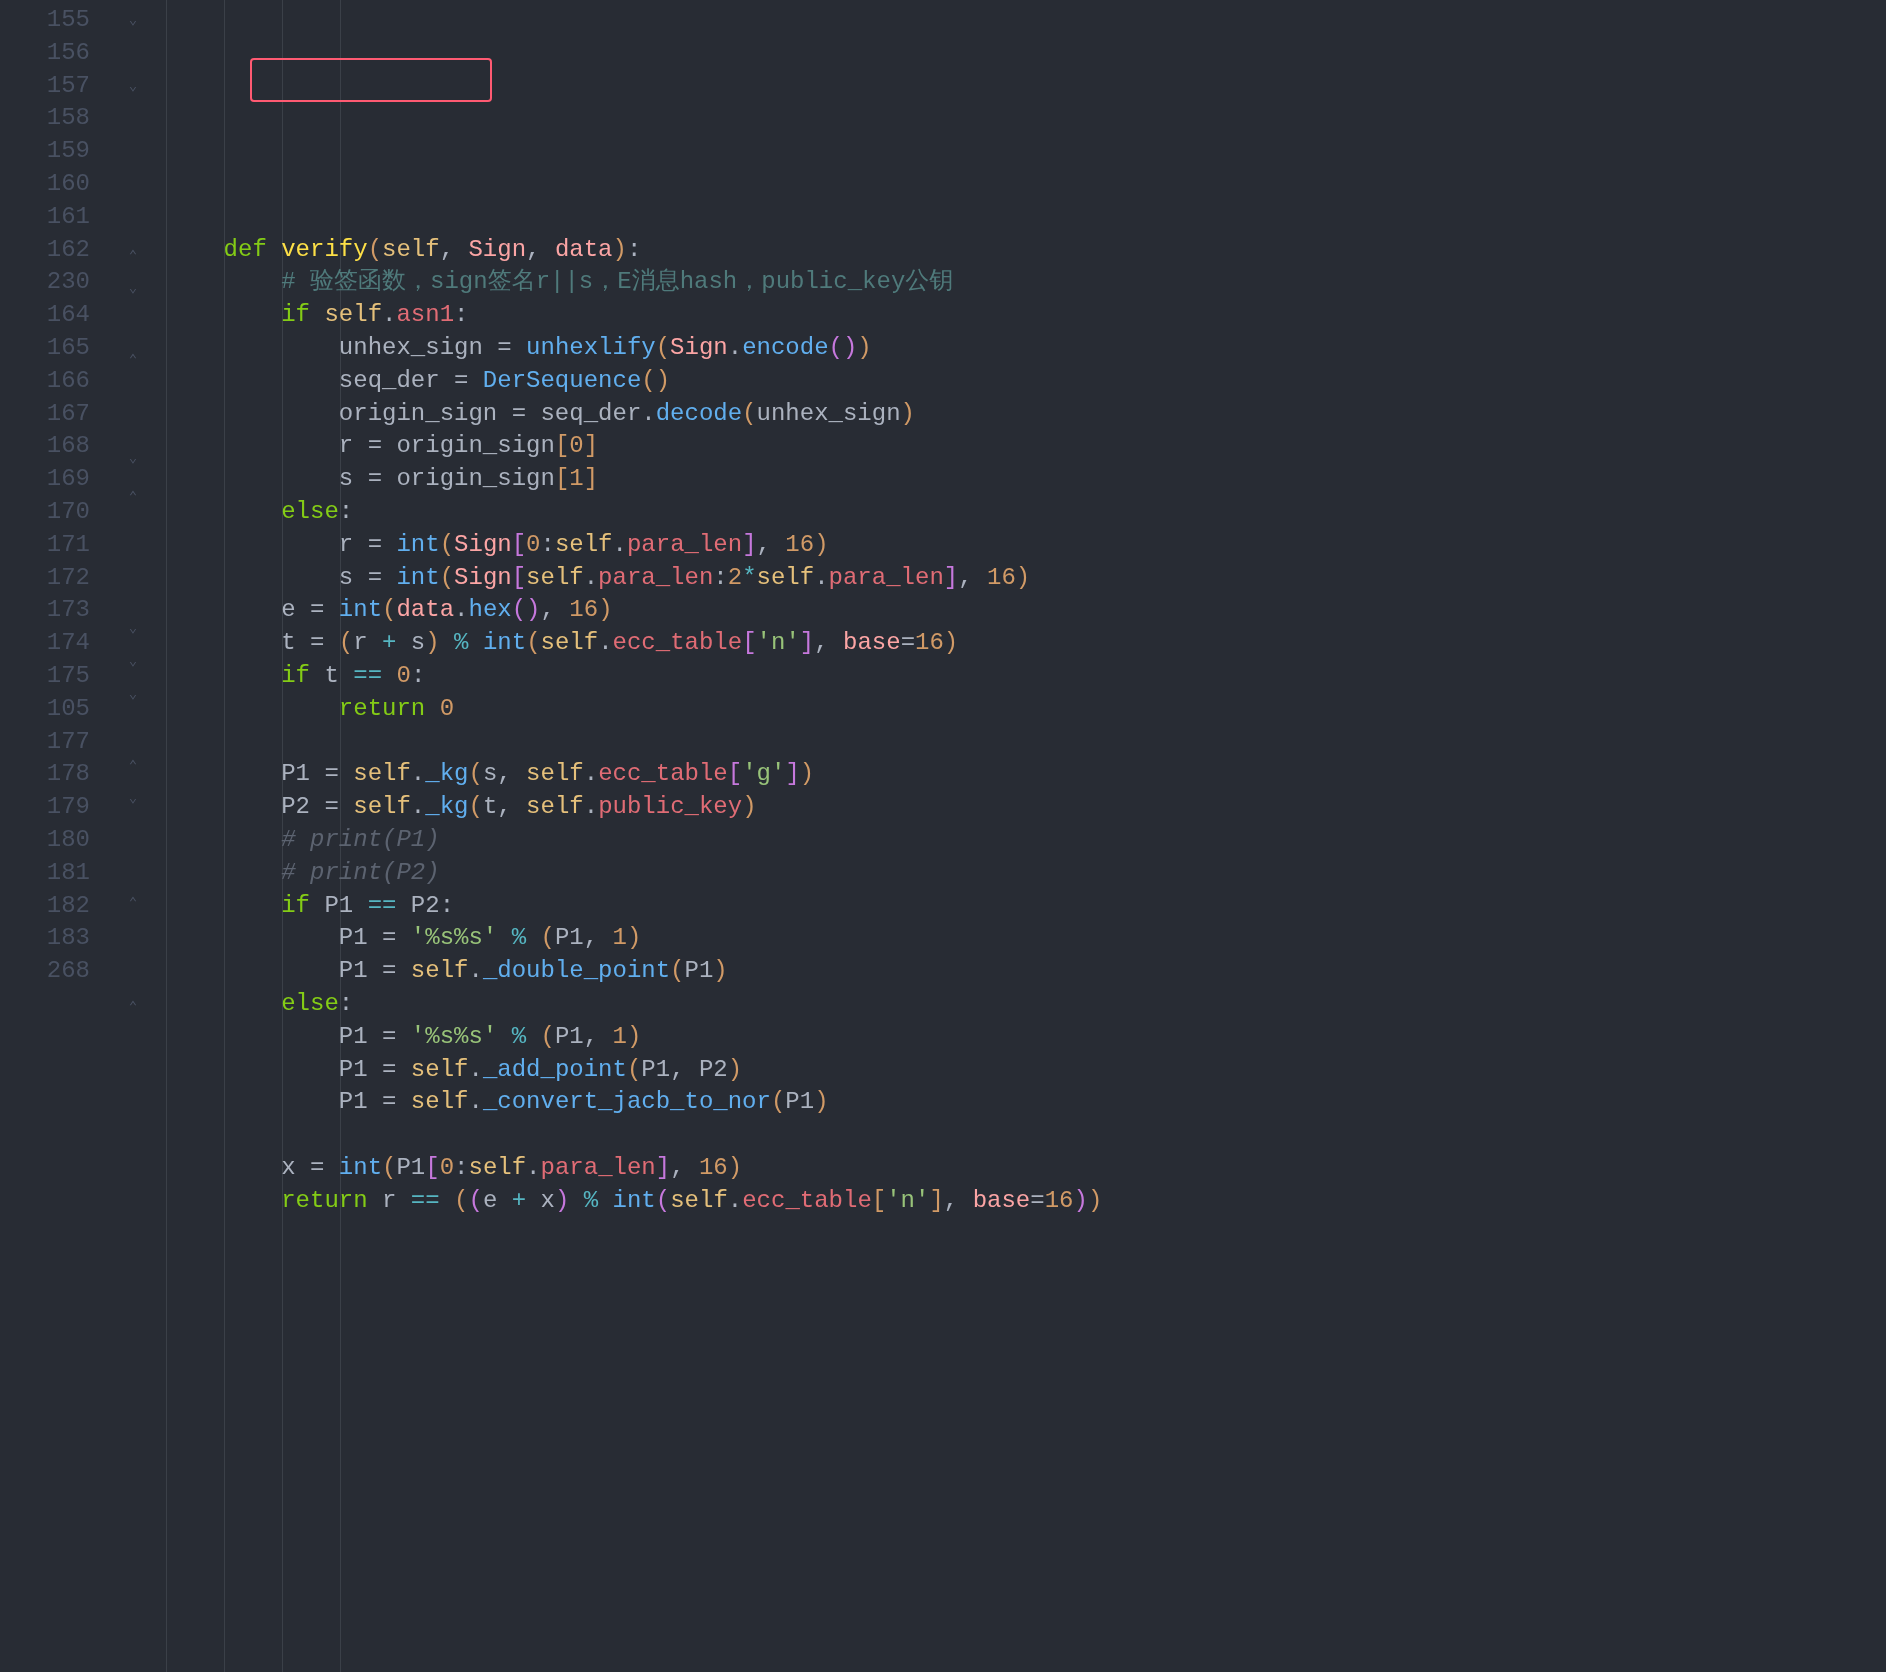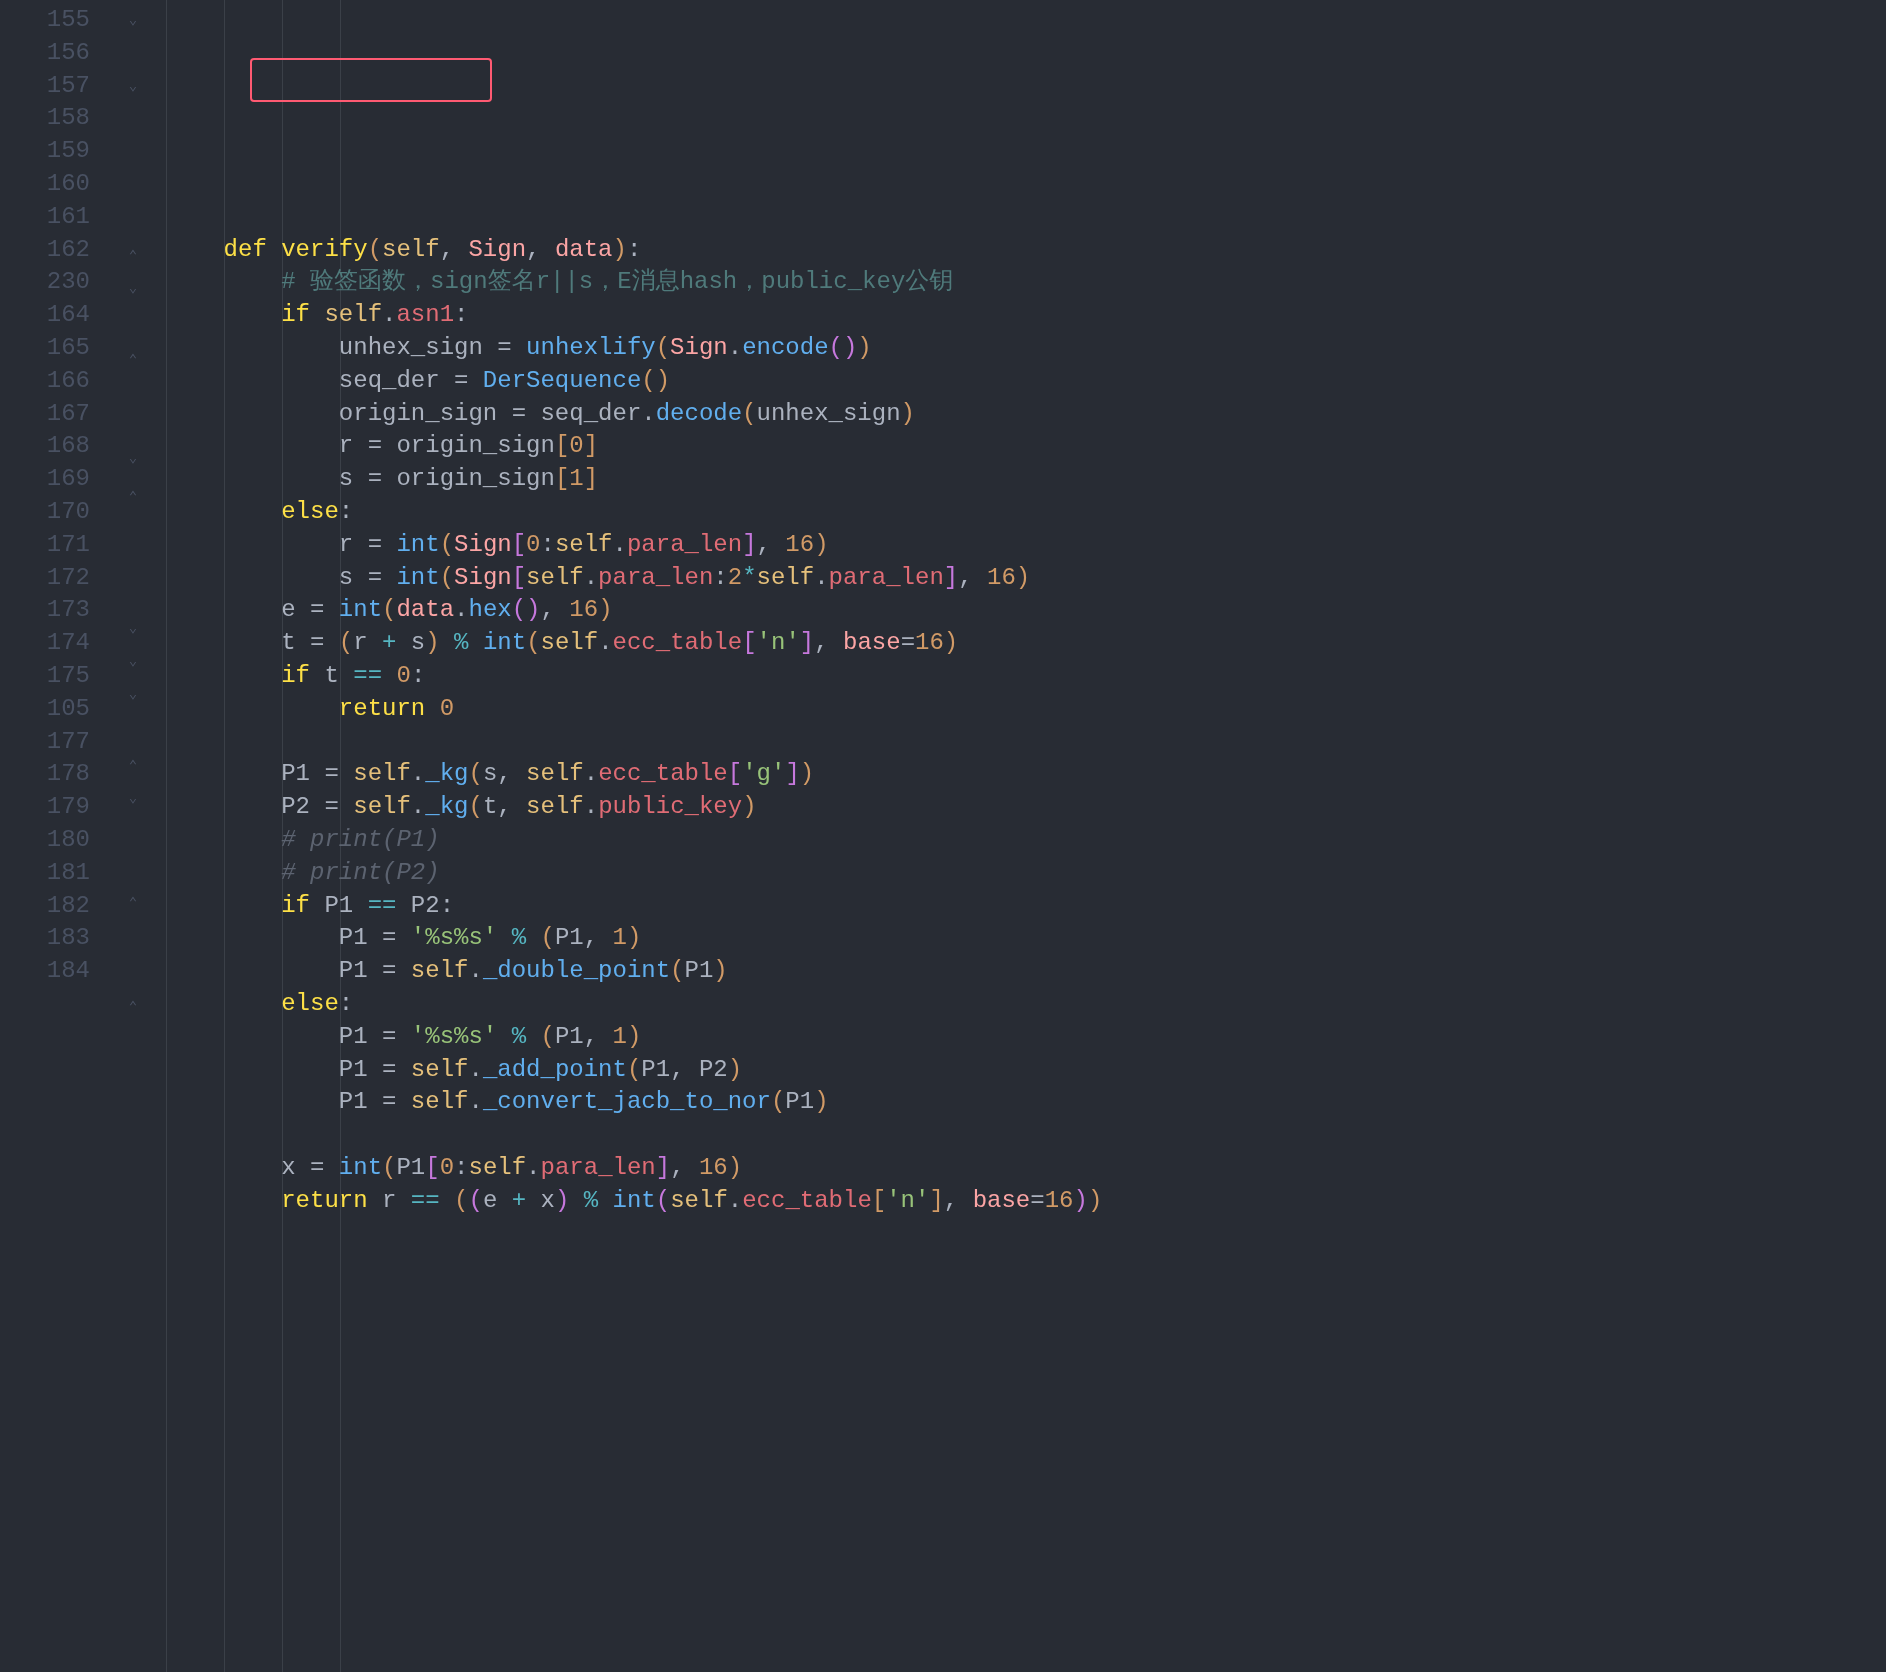--- a/index.html
+++ b/index.html
@@ -67,21 +67,21 @@
   .g2 { left: 58px; }
   .g3 { left: 116px; }
   .g4 { left: 174px; }
   .highlight-box {
     position: absolute;
     border: 2px solid #ff5a72;
     border-radius: 4px;
     pointer-events: none;
   }
   
-  .kw   { color: #fde047; } 
+  .kw   { color: #84cc16; } 
   .def  { color: #fde047; } 
   .param{ color: #fca5a5; } 
   .self { color: #e5c07b; text-align: right; } 
   .attr { color: #e06c75; } 
   .fn   { color: #61afef; } 
   .op   { color: #56b6c2; } 
   .op2  { color: #abb2bf; } 
   .num  { color: #d19a66; } 
   .str  { color: #98c379; } 
   .cmt  { color: #5c6370; font-style: italic; }
@@ -124,21 +124,21 @@
       <div class="ln">174</div>
       <div class="ln">175</div>
       <div class="ln">105</div>
       <div class="ln">177</div>
       <div class="ln">178</div>
       <div class="ln">179</div>
       <div class="ln">180</div>
       <div class="ln">181</div>
       <div class="ln">182</div>
       <div class="ln">183</div>
-      <div class="ln">184</div>
+      <div class="ln">268</div>
     </div>
   <div class="fold-col" id="foldcol">
       <div class="fc">⌄</div>
       <div class="fc"></div>
       <div class="fc">⌄</div>
       <div class="fc"></div>
       <div class="fc"></div>
       <div class="fc"></div>
       <div class="fc"></div>
       <div class="fc" style="padding-top: 6px;">⌃</div>

